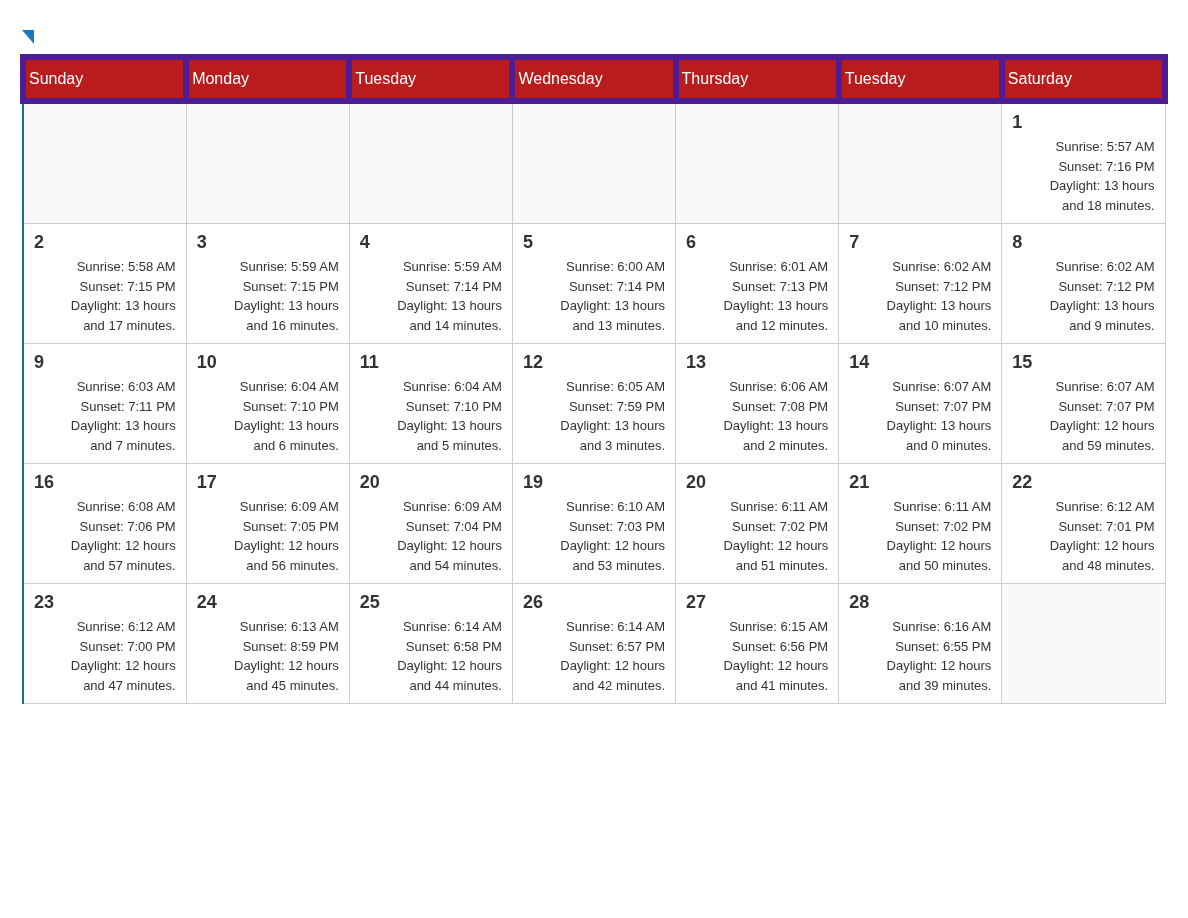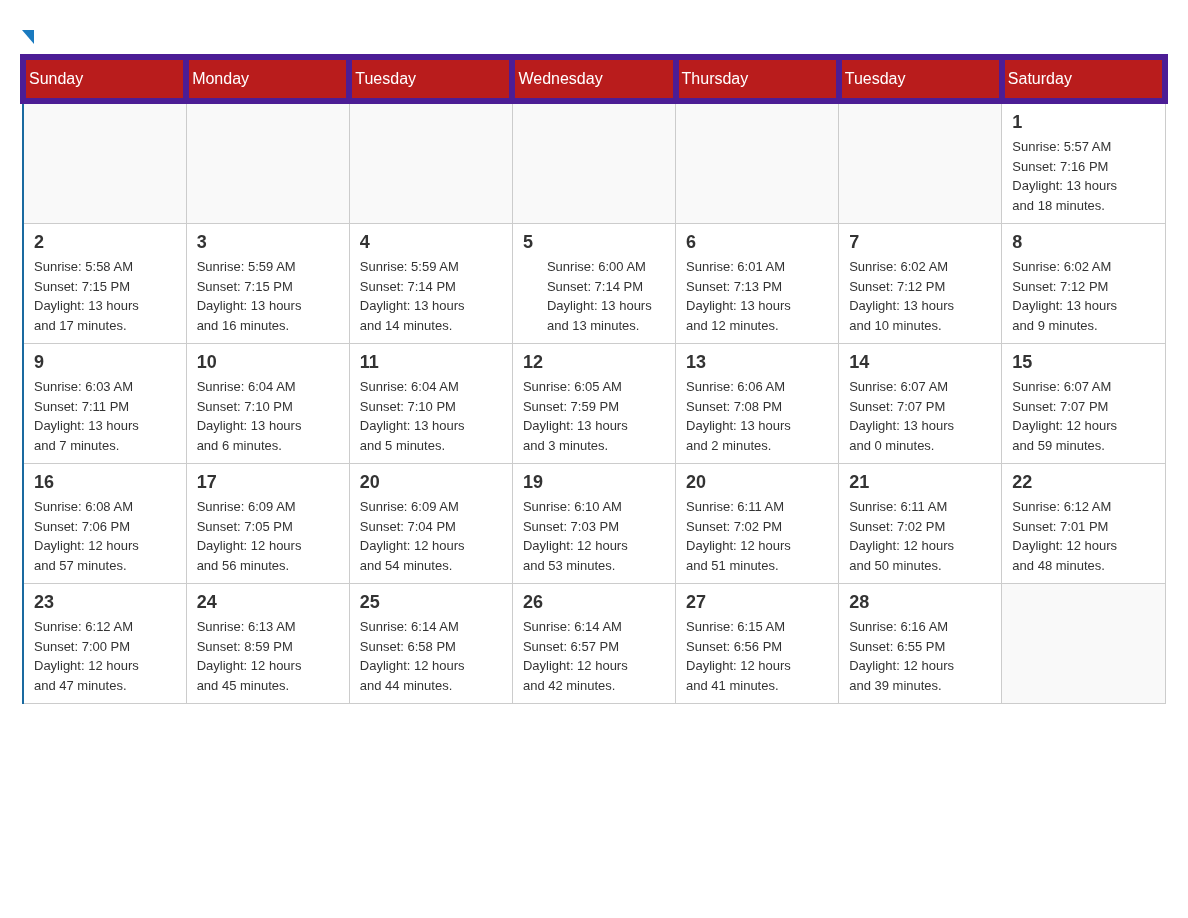--- a/index.html
+++ b/index.html
@@ -86,20 +86,21 @@
     }
     .calendar td .day-num {
       font-size: 18px;
       font-weight: bold;
       display: block;
       margin-bottom: 4px;
     }
     .calendar td .sun-info {
       font-size: 13px;
       line-height: 1.5;
+      text-align: right;
     }
     .calendar td.empty {
       background: #f9f9f9;
     }
     .calendar tr:first-child td {
       border-top: 2px solid #1a6aa0;
     }
     .calendar tr td:first-child {
       border-left: 2px solid #1a6aa0;
     }

